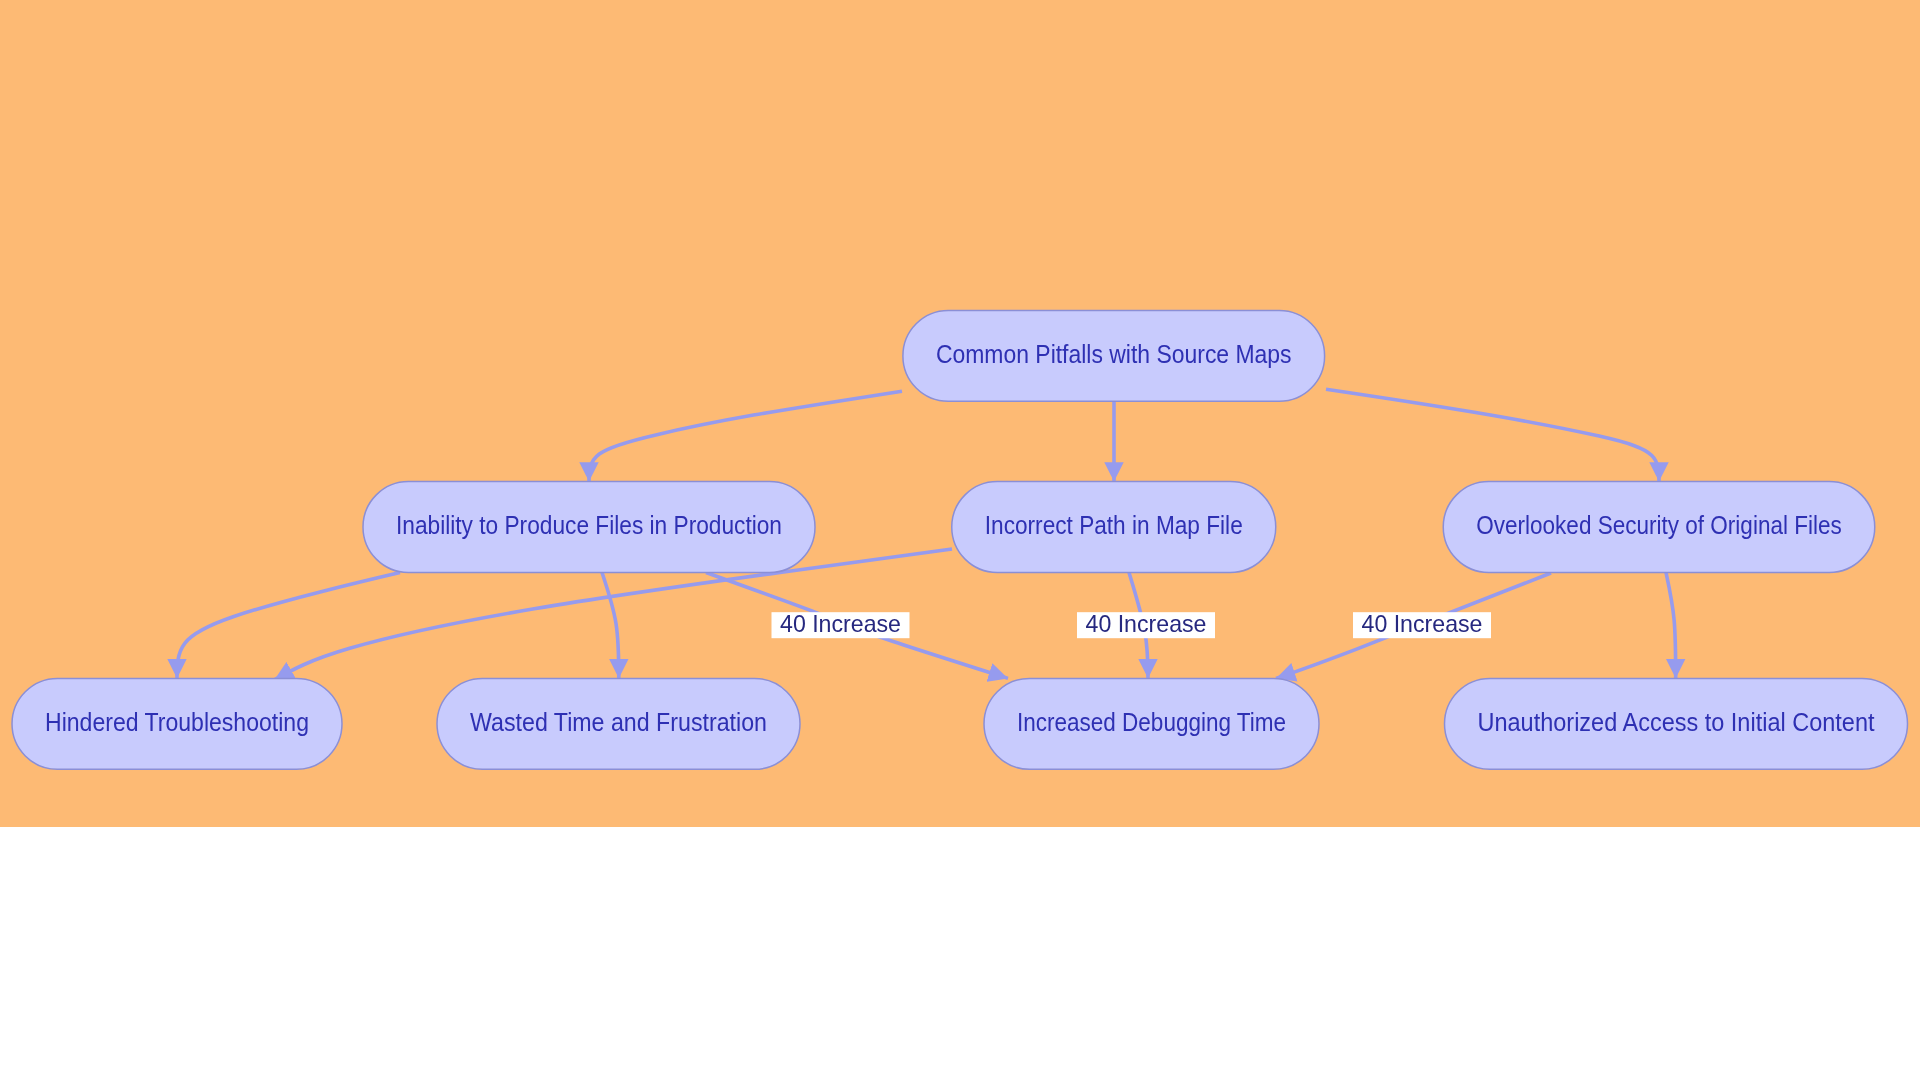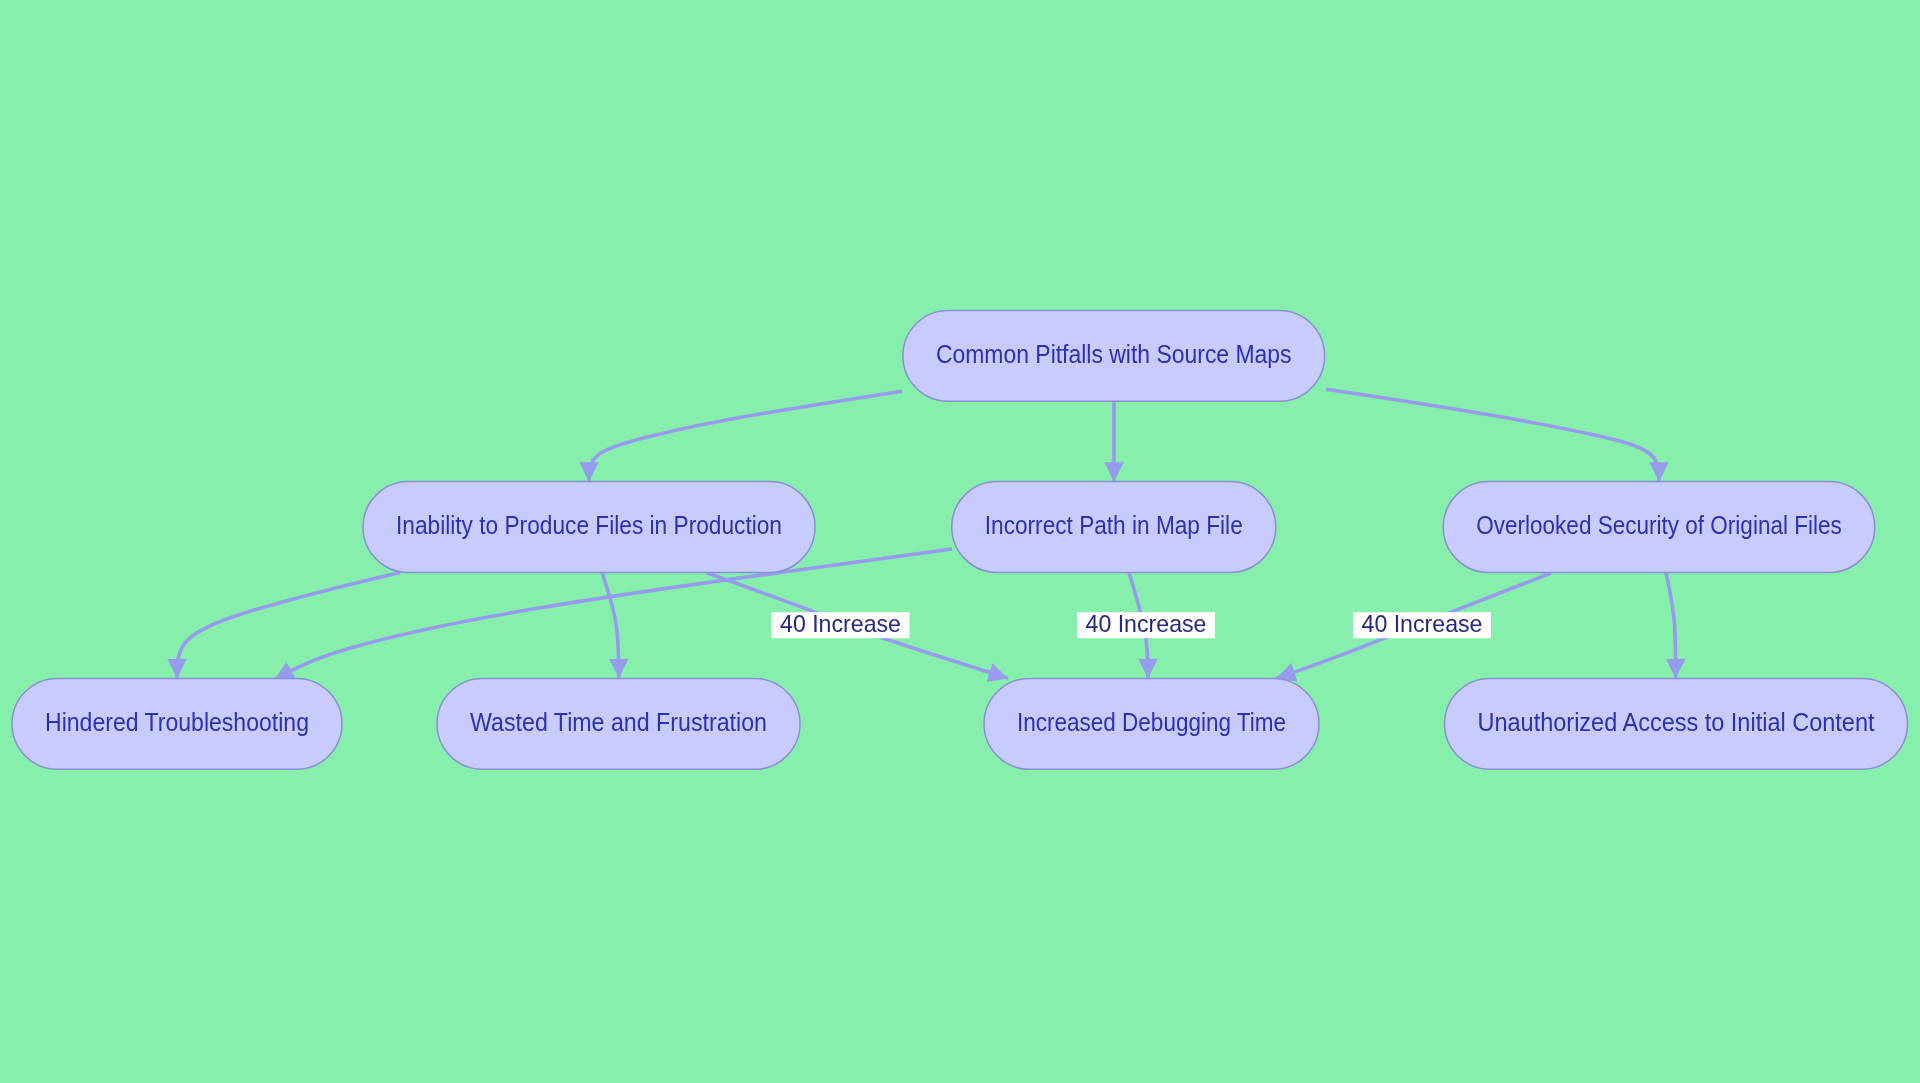--- a/index.html
+++ b/index.html
@@ -1,19 +1,19 @@
 <!DOCTYPE html>
 <html><head>
 <meta charset="utf-8">
 <title>Common Pitfalls with Source Maps</title>
 <style>
   html, body { margin:0; padding:0; background:#ffffff; }
   body { width:1920px; height:1083px; overflow:hidden;
          font-family:"Liberation Sans", sans-serif; }
-  #stage { position:relative; width:1920px; height:1083px; background:#86efac; }
+  #stage { position:relative; width:1920px; height:827px; background:#fdba74; }
   svg#flowchart { display:block; }
   .node-rect { fill:#C8CBFD; stroke:#8B8FD6; stroke-width:1.5px; }
   .node-label { font-family:"Liberation Sans", sans-serif; font-size:25px;
                 fill:#2E30B3; text-anchor:middle; }
   .edge-path { fill:none; stroke:#969BEE; stroke-width:3.6px; stroke-linecap:butt; }
   .edge-label-bg { fill:#FFFFFF; }
   .edge-label { font-family:"Liberation Sans", sans-serif; font-size:24px;
                 fill:#26287F; text-anchor:middle; }
   .arrow-head { fill:#969BEE; }
 </style>

